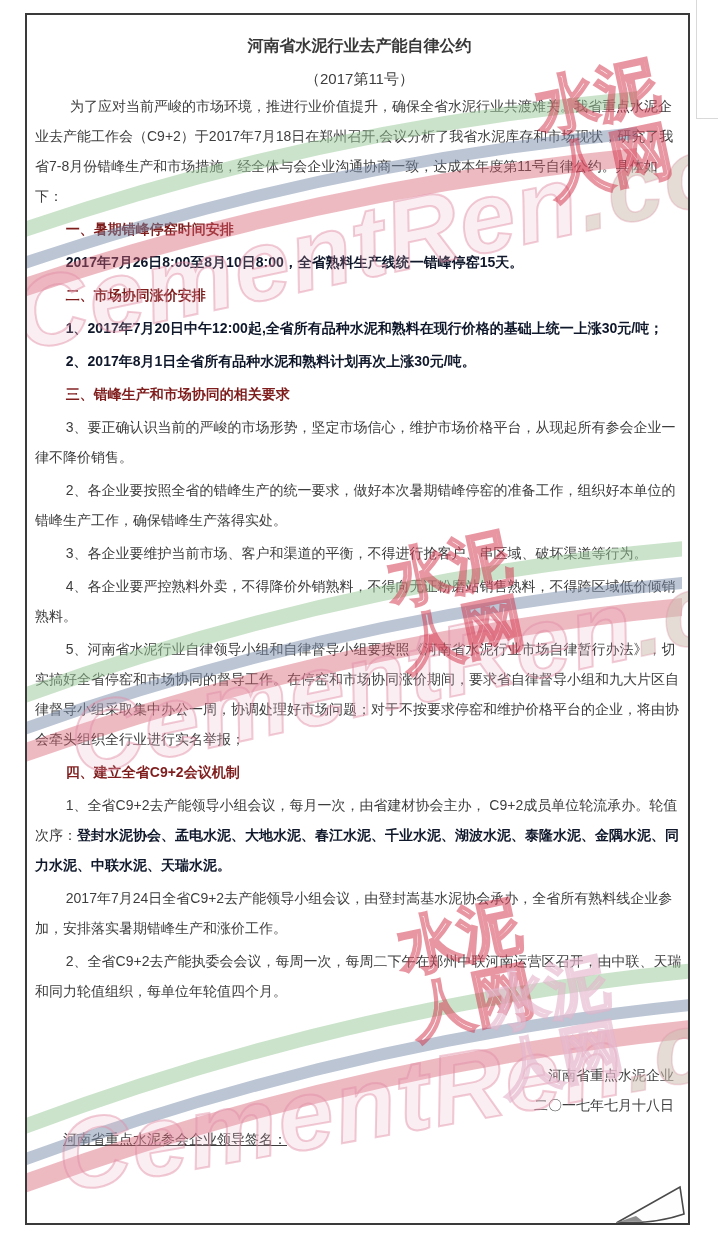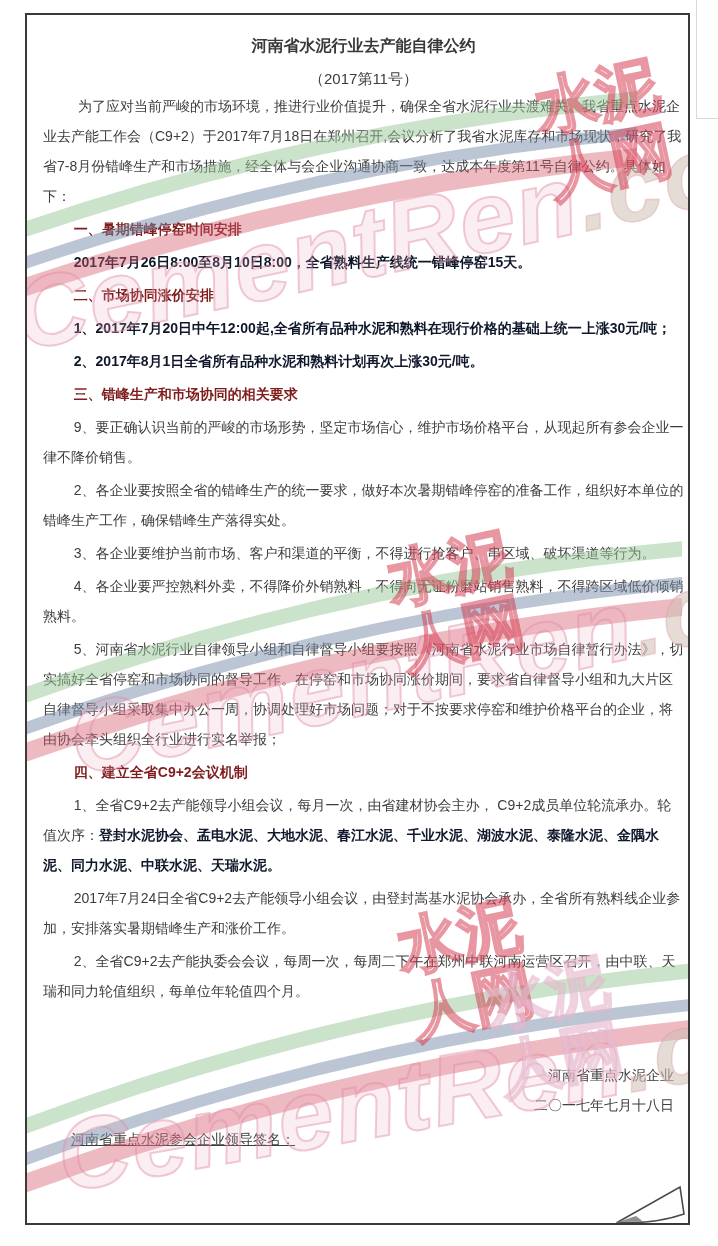--- a/index.html
+++ b/index.html
@@ -13,21 +13,21 @@
     box-sizing:border-box;border:2px solid #3a3a3a;background:#ffffff;
     overflow:hidden;
   }
   
   .outer-corner{
     position:absolute;left:696px;top:-8px;width:30px;height:126px;
     border-left:1px solid #d9d9d9;border-bottom:1px solid #d9d9d9;
   }
   
   .content{
-    position:relative;z-index:1;padding:20px 4px 0 16px;
+    position:relative;z-index:1;padding:20px 4px 0 8px;
     color:#3d3d3d;font-size:14px;
   }
   .doc-title{
     text-align:center;font-size:16px;font-weight:bold;color:#383838;
     margin:0;line-height:22px;
   }
   .doc-number{
     text-align:center;font-size:15px;margin-top:12px;line-height:20px;
   }
   .content p{
@@ -75,21 +75,21 @@
     <p class="intro">为了应对当前严峻的市场环境，推进行业价值提升，确保全省水泥行业共渡难关。我省重点水泥企业去产能工作会（C9+2）于2017年7月18日在郑州召开,会议分析了我省水泥库存和市场现状，研究了我省7-8月份错峰生产和市场措施，经全体与会企业沟通协商一致，达成本年度第11号自律公约。具体如下：</p>
 
     <p class="hd">一、暑期错峰停窑时间安排</p>
     <p class="red">2017年7月26日8:00至8月10日8:00，全省熟料生产线统一错峰停窑15天。</p>
 
     <p class="hd">二、市场协同涨价安排</p>
     <p class="red">1、2017年7月20日中午12:00起,全省所有品种水泥和熟料在现行价格的基础上统一上涨30元/吨；</p>
     <p class="red">2、2017年8月1日全省所有品种水泥和熟料计划再次上涨30元/吨。</p>
 
     <p class="hd">三、错峰生产和市场协同的相关要求</p>
-    <p>9、要正确认识当前的严峻的市场形势，坚定市场信心，维护市场价格平台，从现起所有参会企业一律不降价销售。</p>
+    <p>3、要正确认识当前的严峻的市场形势，坚定市场信心，维护市场价格平台，从现起所有参会企业一律不降价销售。</p>
     <p>2、各企业要按照全省的错峰生产的统一要求，做好本次暑期错峰停窑的准备工作，组织好本单位的错峰生产工作，确保错峰生产落得实处。</p>
     <p>3、各企业要维护当前市场、客户和渠道的平衡，不得进行抢客户、串区域、破坏渠道等行为。</p>
     <p>4、各企业要严控熟料外卖，不得降价外销熟料，不得向无证粉磨站销售熟料，不得跨区域低价倾销熟料。</p>
     <p>5、河南省水泥行业自律领导小组和自律督导小组要按照《河南省水泥行业市场自律暂行办法》，切实搞好全省停窑和市场协同的督导工作。在停窑和市场协同涨价期间，要求省自律督导小组和九大片区自律督导小组采取集中办公一周，协调处理好市场问题；对于不按要求停窑和维护价格平台的企业，将由协会牵头组织全行业进行实名举报；</p>
 
     <p class="hd">四、建立全省C9+2会议机制</p>
     <p><span>1、全省C9+2去产能领导小组会议，每月一次，由省建材协会主办， C9+2成员单位轮流承办。轮值次序：</span><span class="red">登封水泥协会、孟电水泥、大地水泥、春江水泥、千业水泥、湖波水泥、泰隆水泥、金隅水泥、同力水泥、中联水泥、天瑞水泥。</span></p>
     <p>2017年7月24日全省C9+2去产能领导小组会议，由登封嵩基水泥协会承办，全省所有熟料线企业参加，安排落实暑期错峰生产和涨价工作。</p>
     <p>2、全省C9+2去产能执委会会议，每周一次，每周二下午在郑州中联河南运营区召开，由中联、天瑞和同力轮值组织，每单位年轮值四个月。</p>
 

